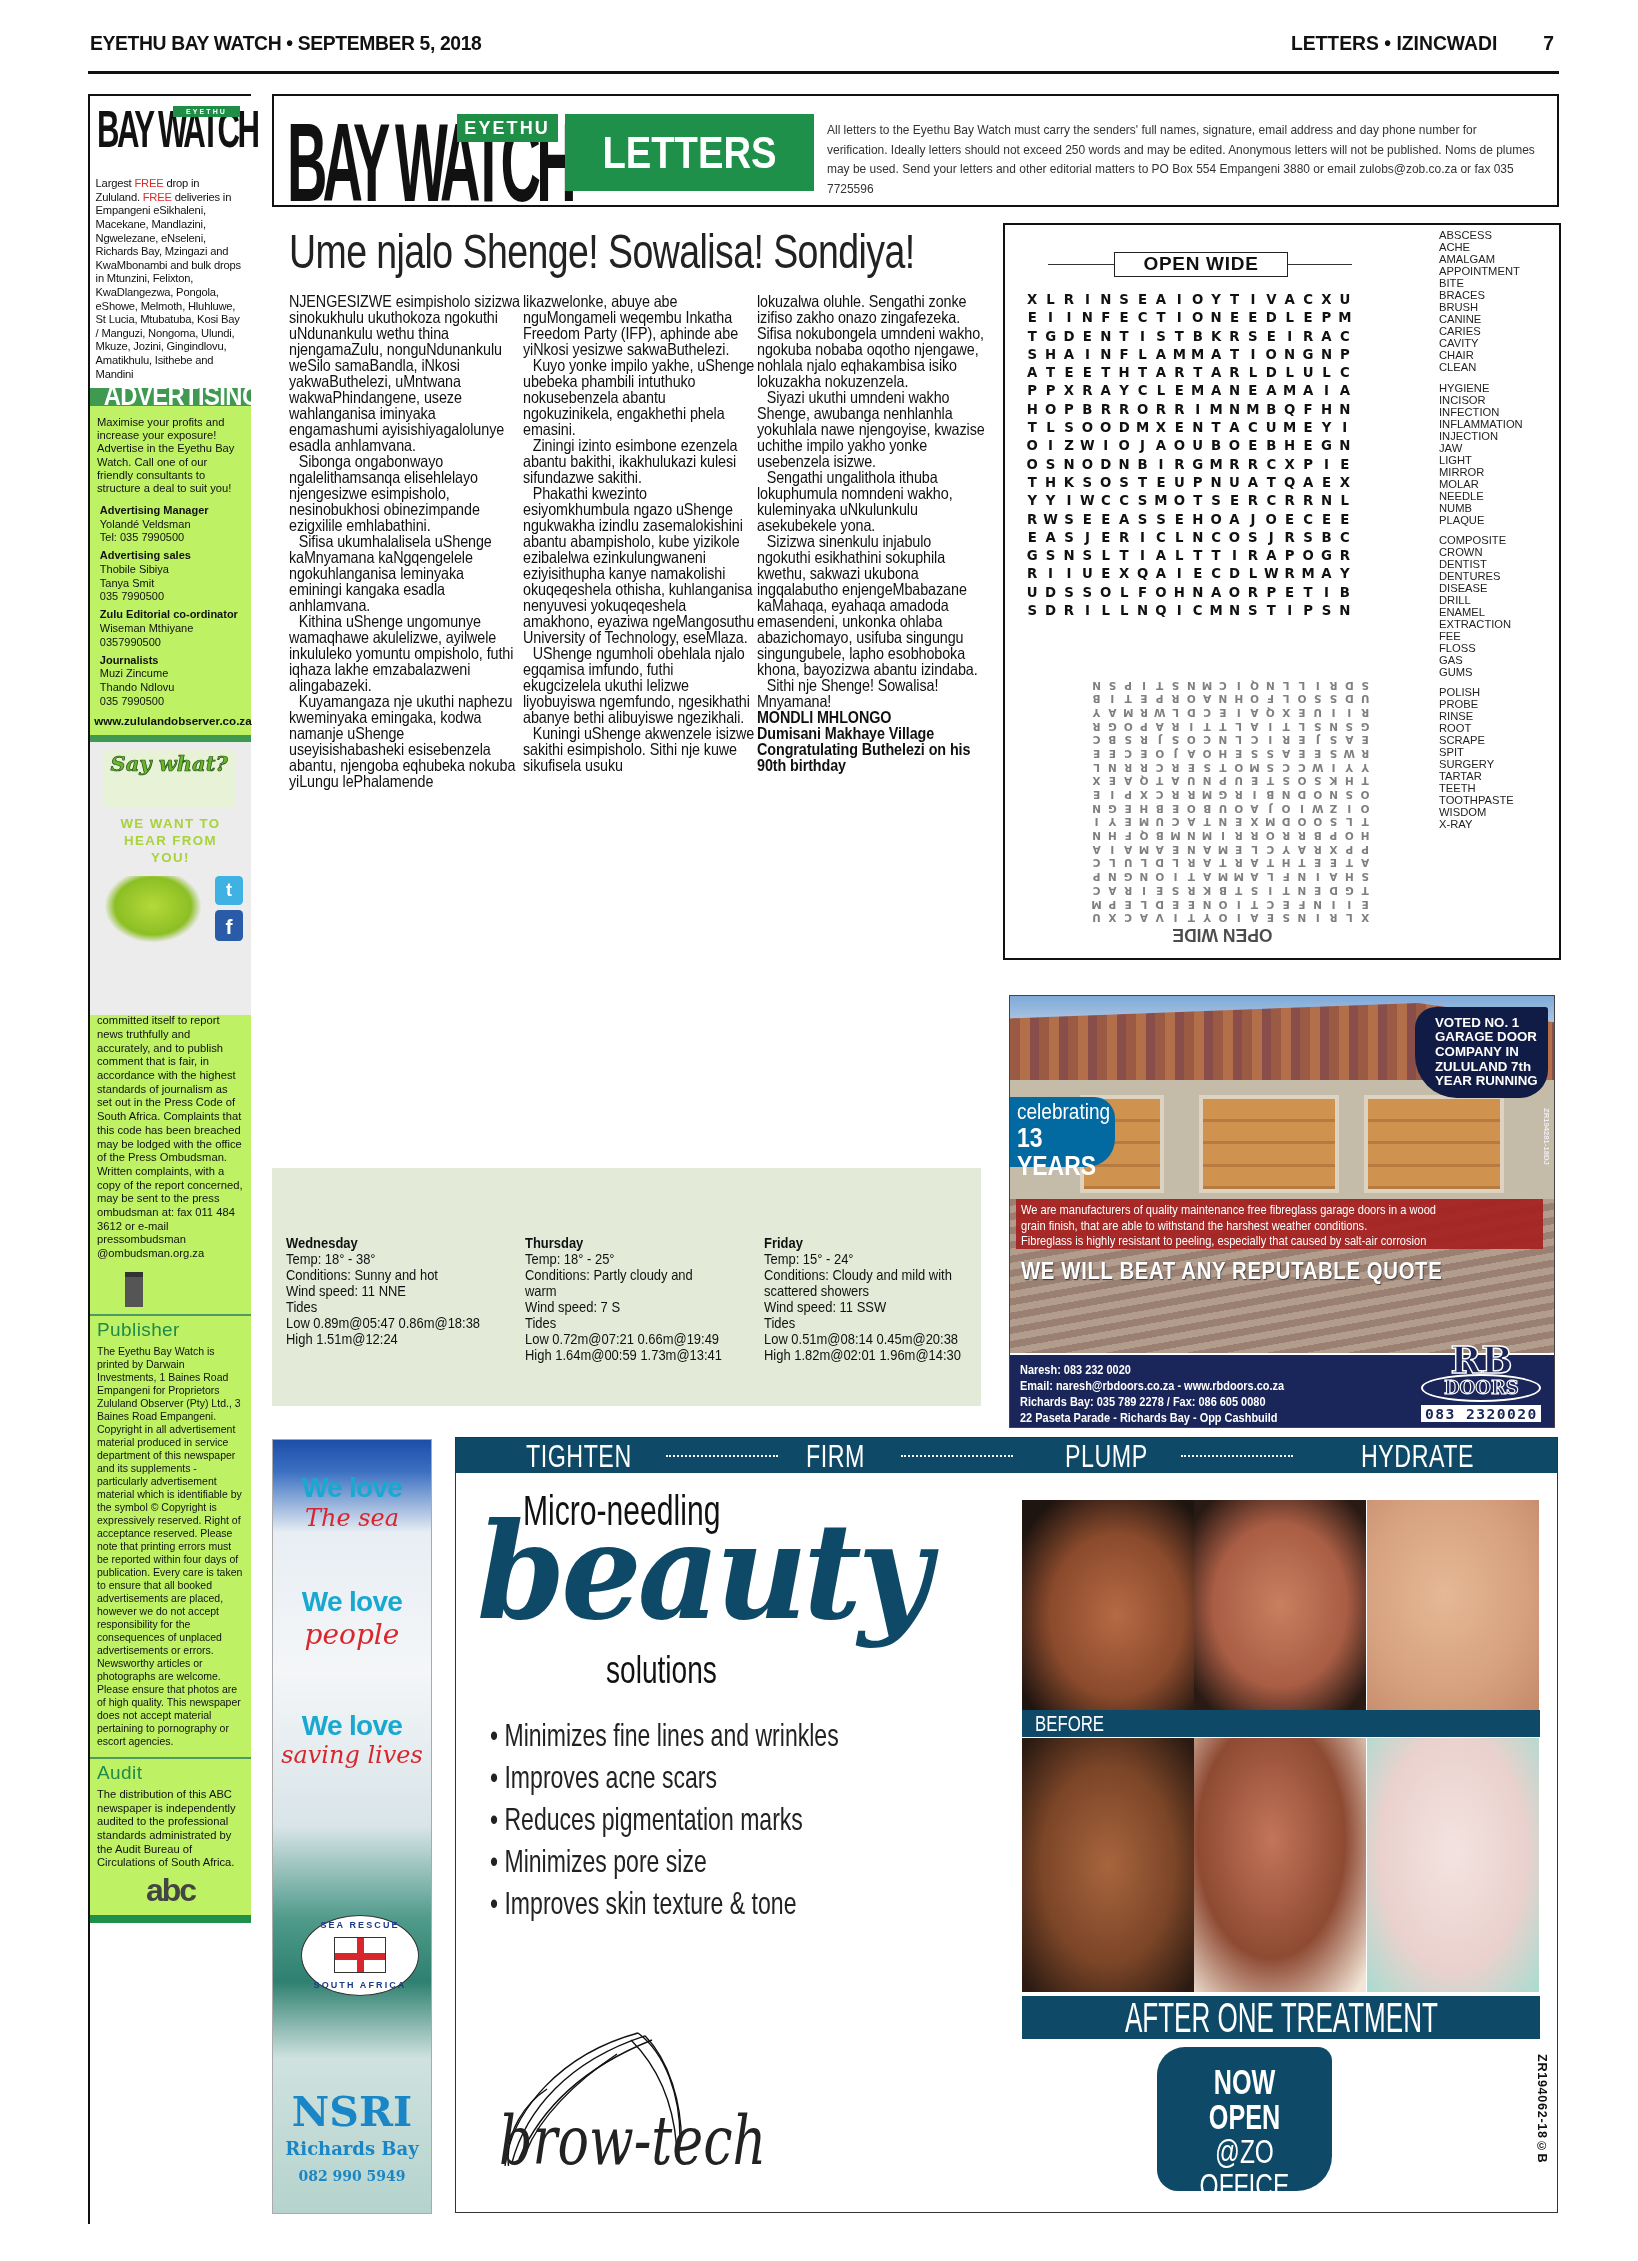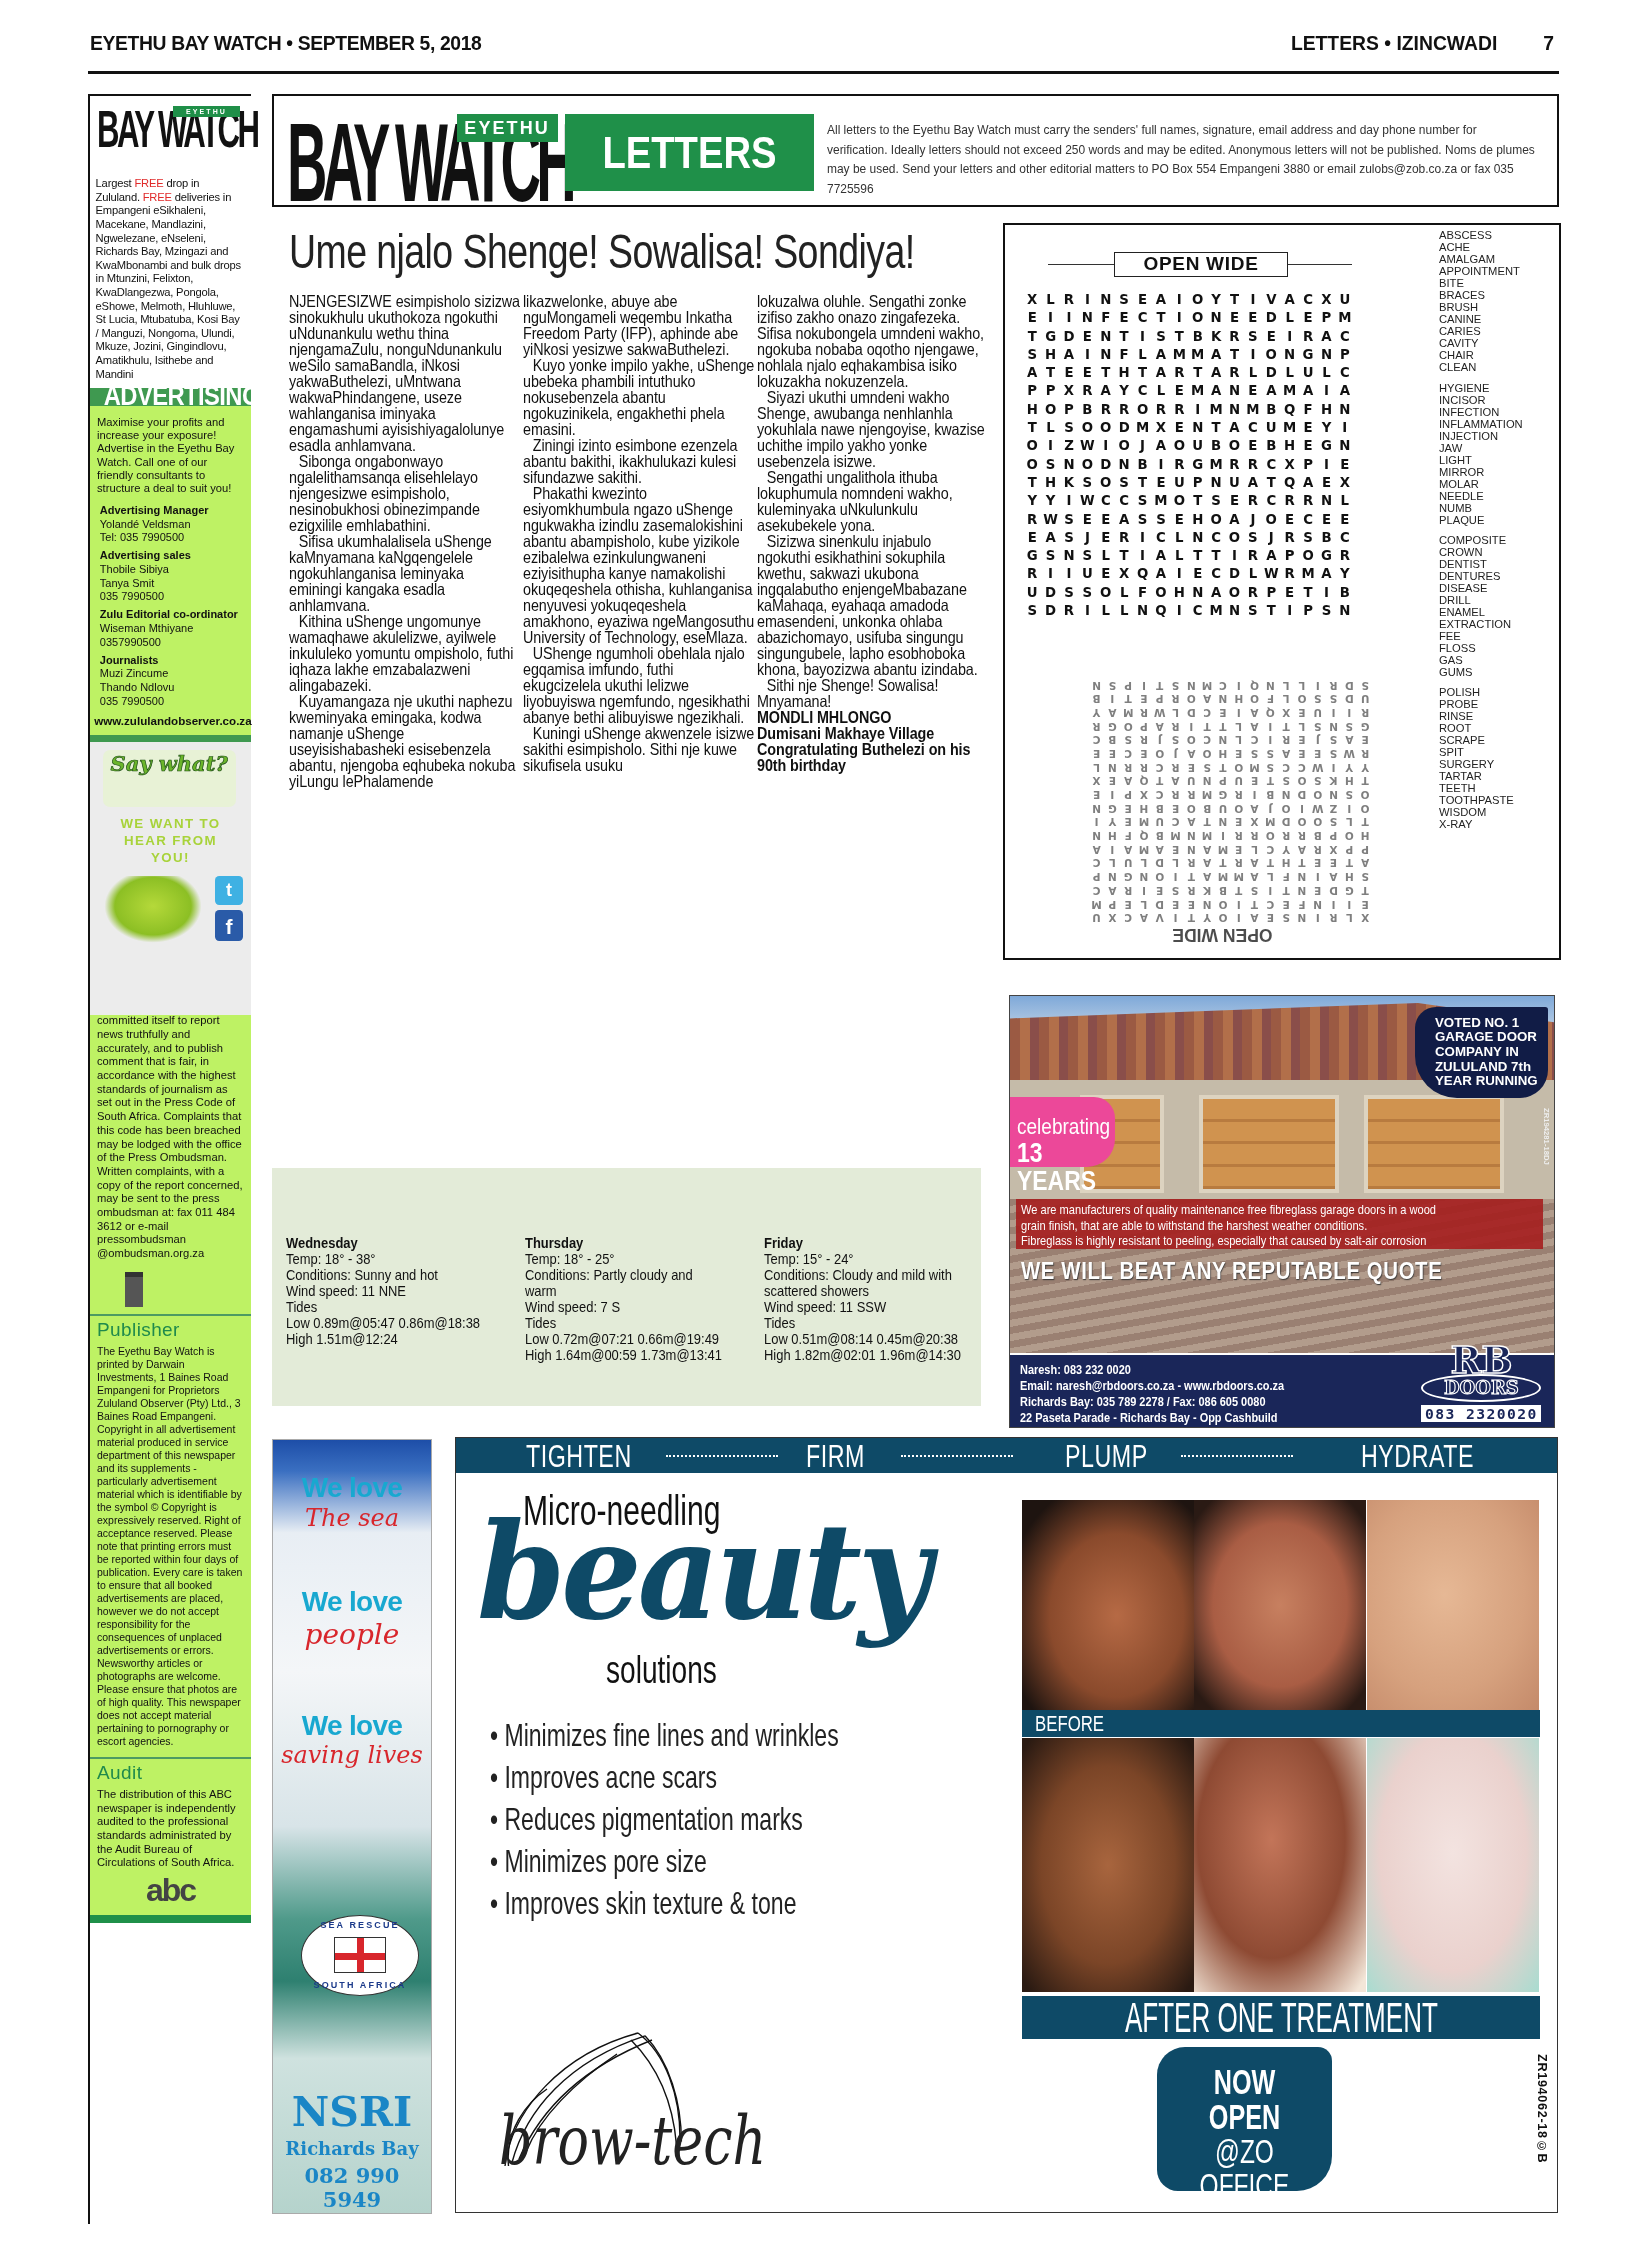--- a/index.html
+++ b/index.html
@@ -60,21 +60,21 @@
 .ws-sol .ws-grid2{display:grid;grid-template-columns:repeat(18,15.8px);grid-auto-rows:13.7px;font-weight:bold;font-size:10.5px;text-align:center;font-family:"DejaVu Sans",sans-serif;color:#555}
 .ws-sol .t{text-align:center;font-weight:900;font-size:17.5px;margin-top:2.8px}
 
 .garage{left:1009px;top:995px;width:546px;height:433px;overflow:hidden;border:0.7px solid #444}
 .g-sky{position:absolute;left:0;top:0;width:100%;height:42px;background:linear-gradient(#7fa9d9,#c8d7e7)}
 .g-roof{position:absolute;left:0;top:7px;width:100%;height:77px;background:repeating-linear-gradient(90deg,#9b5a43 0 9.8px,#b26f4a 9.8px 19.6px,#8a4e4a 19.6px 29px);clip-path:polygon(0 20%,75% 0,100% 25%,100% 100%,0 100%)}
 .g-wall{position:absolute;left:0;top:84px;width:100%;height:119px;background:#c5bba9}
 .g-door{position:absolute;top:99px;height:98px;background:repeating-linear-gradient(0deg,#b87b3f 0 2.8px,#d0934f 2.8px 22.4px),#c88a4a;border:4.2px solid #ddd3c0}
 .g-drive{position:absolute;left:0;top:203px;width:100%;height:154px;background:repeating-linear-gradient(170deg,#9a8072 0 7px,#b29c8c 7px 14px)}
 .g-voted{position:absolute;right:5.6px;top:11.2px;width:133px;height:91px;background:#111c46;color:#fff;font-weight:900;font-size:13.3px;line-height:14.7px;padding:8.4px 7px 7px 19.6px;border-radius:21px 2.8px 28px 42px}
-.g-cele{position:absolute;left:0;top:101px;width:105px;height:70px;background:#ec4899;color:#fff;padding:18px 0 0 7px;border-radius:0 21px 28px 0}
+.g-cele{position:absolute;left:0;top:101px;width:105px;height:70px;background:#0369a1;color:#fff;padding:3px 0 0 7px;border-radius:0 21px 28px 0}
 .g-cele .c1{font-size:22.4px;line-height:24px;transform:scaleX(0.85);transform-origin:left}
 .g-cele .c2{font-size:27px;font-weight:900;line-height:28px;transform:scaleX(0.85);transform-origin:left}
 .g-desc{position:absolute;left:5.6px;top:203px;width:527px;height:50px;background:rgba(165,30,30,0.9);color:#fff;font-size:12.6px;line-height:15.4px;padding:4.2px 5.6px}
 .g-desc span{display:block;transform:scaleX(0.88);transform-origin:left;white-space:nowrap}
 .g-beat{position:absolute;left:11.2px;top:261px;color:#fff;font-weight:900;font-size:24px;letter-spacing:0.7px;text-shadow:0.7px 0.7px 1.4px #333;transform:scaleX(0.85);transform-origin:left;white-space:nowrap}
 .g-contact{position:absolute;left:0;top:359px;width:100%;height:74px;background:#1a2659;color:#fff;font-weight:bold;font-size:12.6px;line-height:15.8px;padding:8.4px 0 0 9.8px}
 .g-contact span{display:block;transform:scaleX(0.87);transform-origin:left;white-space:nowrap}
 .g-logo{position:absolute;right:12.6px;top:350px;width:120px;height:77px;text-align:center;color:#fff}
 .g-logo .rb{font-family:"DejaVu Serif",serif;font-weight:900;font-size:37px;line-height:28px;color:#1a2659;-webkit-text-stroke:1.4px #fff}
 .g-logo .doors{border:2.1px solid #fff;border-radius:50%;font-family:"DejaVu Serif",serif;font-weight:900;font-size:18px;color:#1a2659;-webkit-text-stroke:1.1px #fff;padding:1.4px 0}
@@ -1027,21 +1027,21 @@
   <div class="sc" style="top:178px;font-size:28px">people</div>
   <div class="wl" style="top:270px">We love</div>
   <div class="sc" style="top:301px">saving lives</div>
   <div class="badge">
     <div class="bt" style="top:4.2px">SEA RESCUE</div>
     <div class="flag"></div>
     <div class="bt" style="top:64px">SOUTH AFRICA</div>
   </div>
   <div class="n1" style="top:651px;font-size:41px;line-height:43px">NSRI</div>
   <div class="n1" style="top:698px;font-size:18px;line-height:21px">Richards Bay</div>
-  <div class="n1" style="top:724px;font-size:21px;line-height:24px">082 990 5949</div>
+  <div class="n1" style="top:724px;font-size:14px;line-height:24px">082 990 5949</div>
 </div>
 
 <div class="abs beauty">
   <div class="b-top">
     <div class="w" style="left:70px">TIGHTEN</div>
     <div class="dots" style="left:210px"></div>
     <div class="w" style="left:350px">FIRM</div>
     <div class="dots" style="left:445px"></div>
     <div class="w" style="left:609px">PLUMP</div>
     <div class="dots" style="left:725px"></div>

